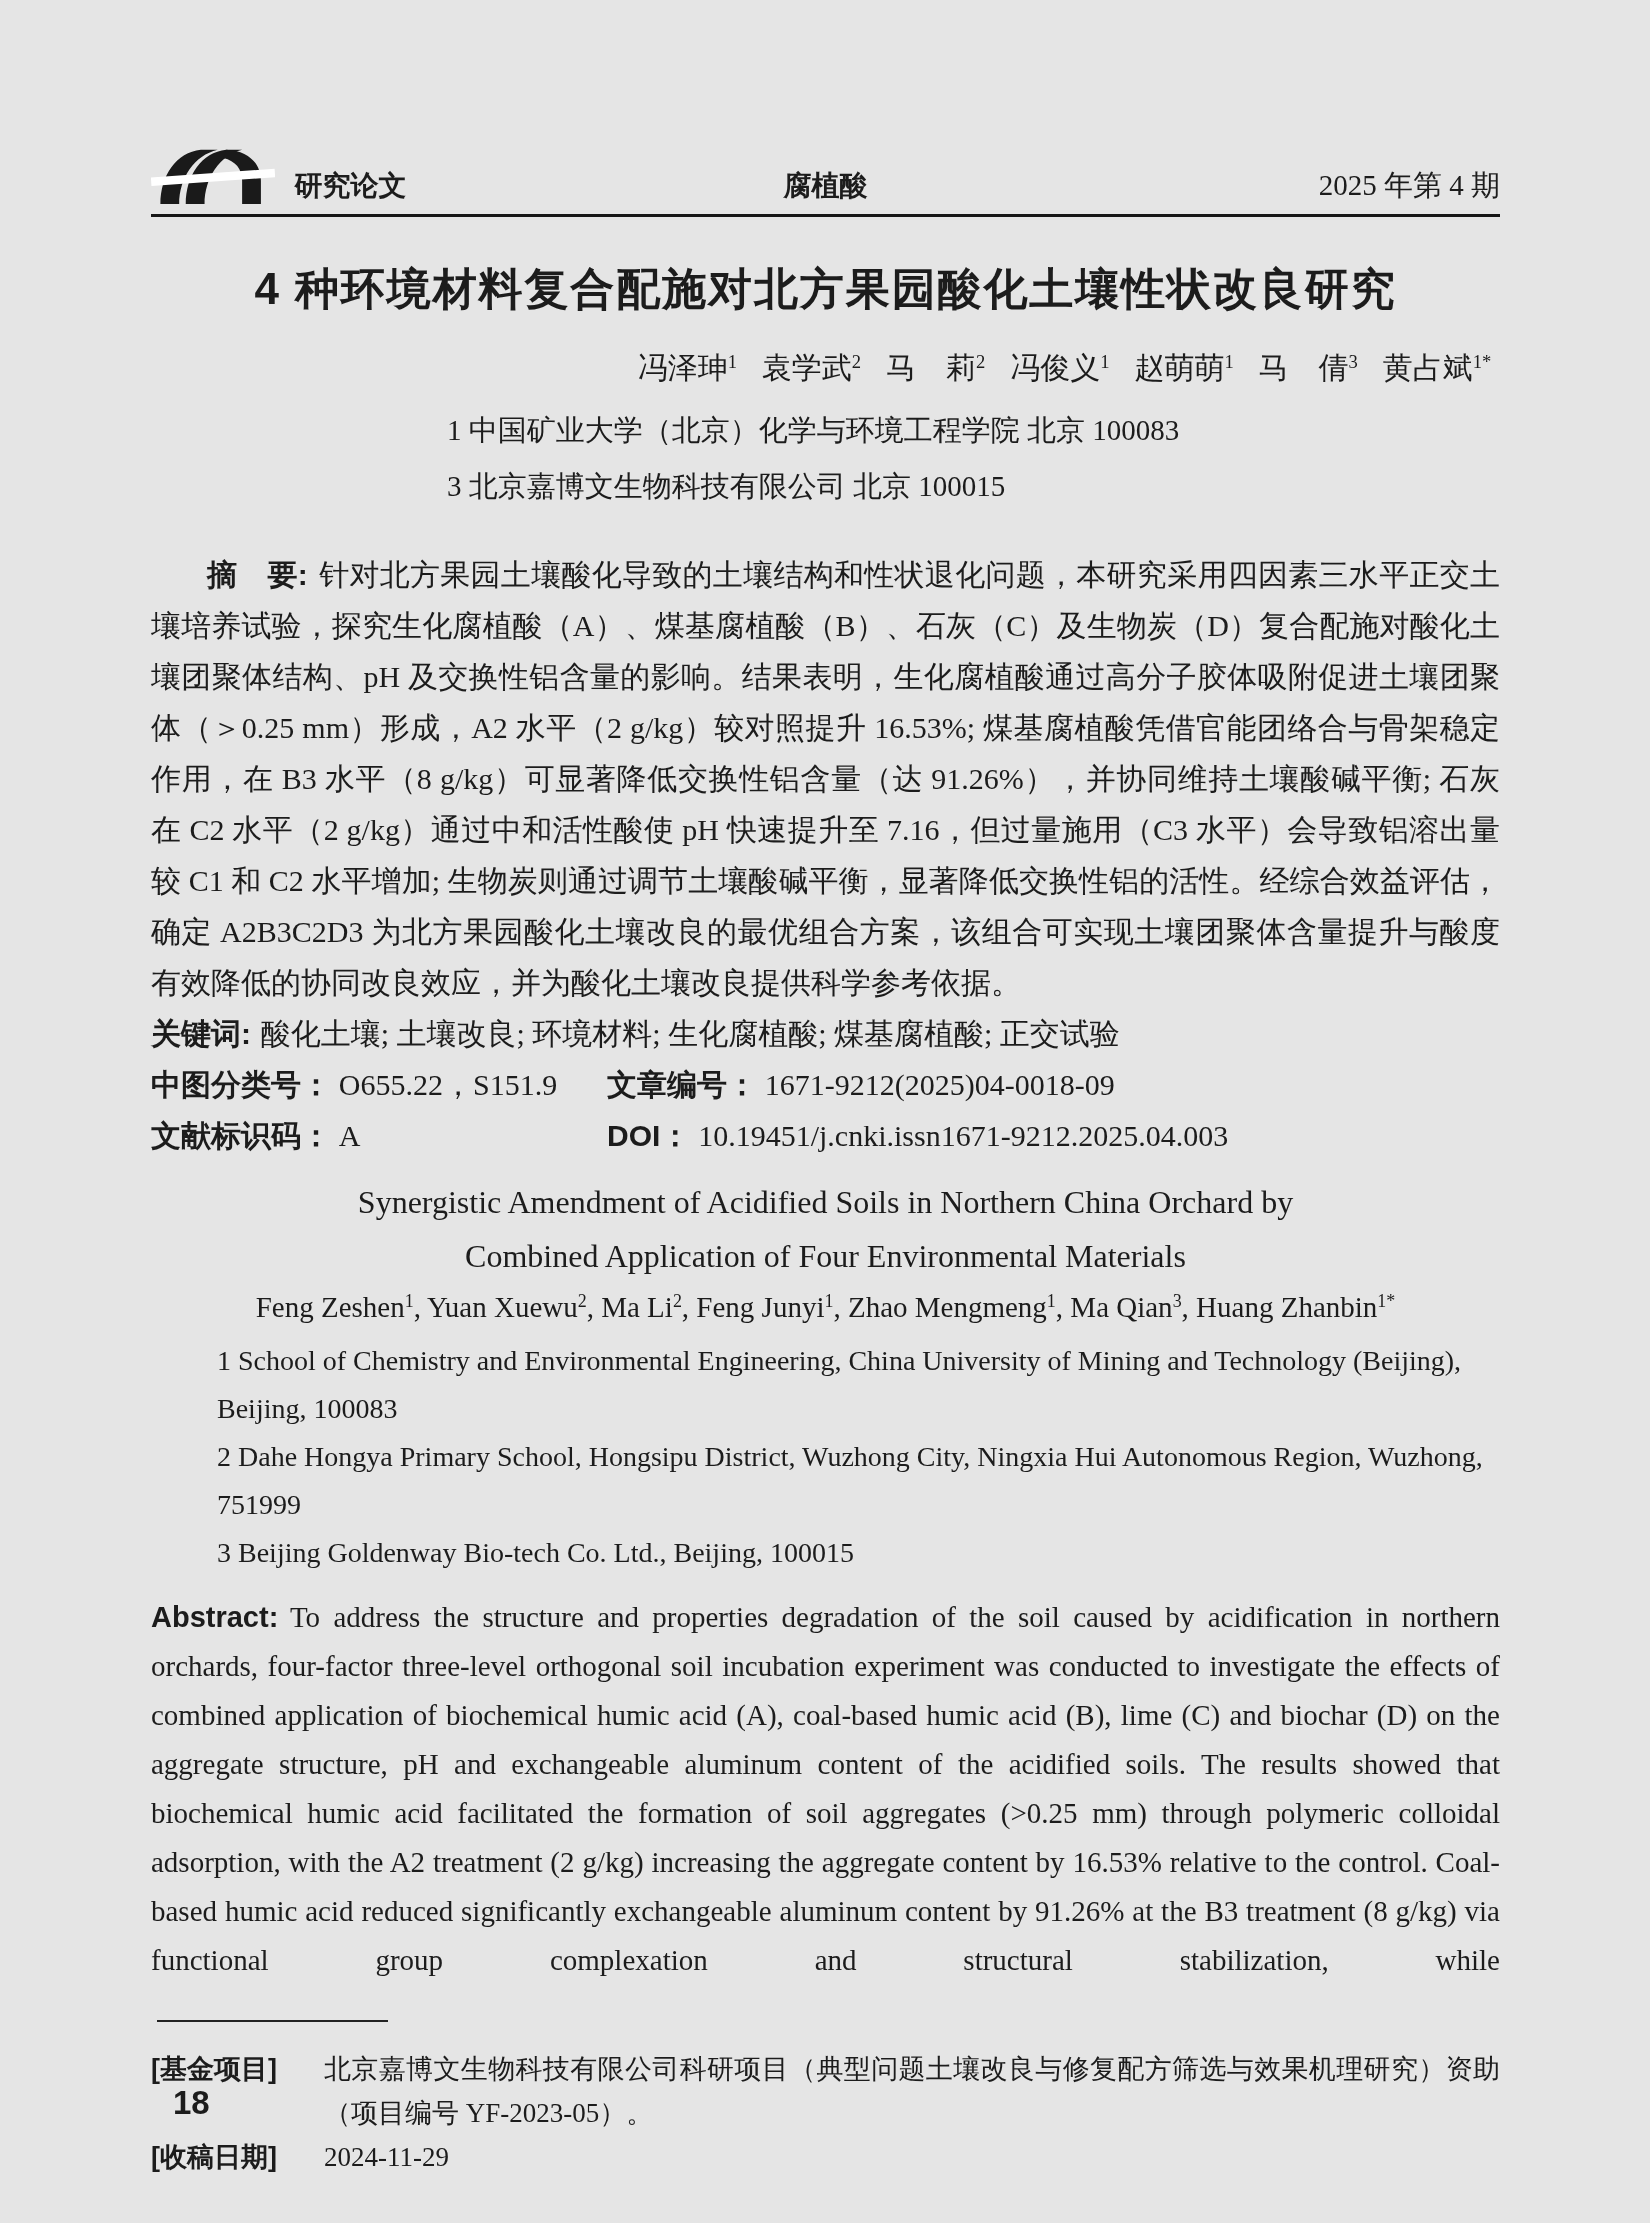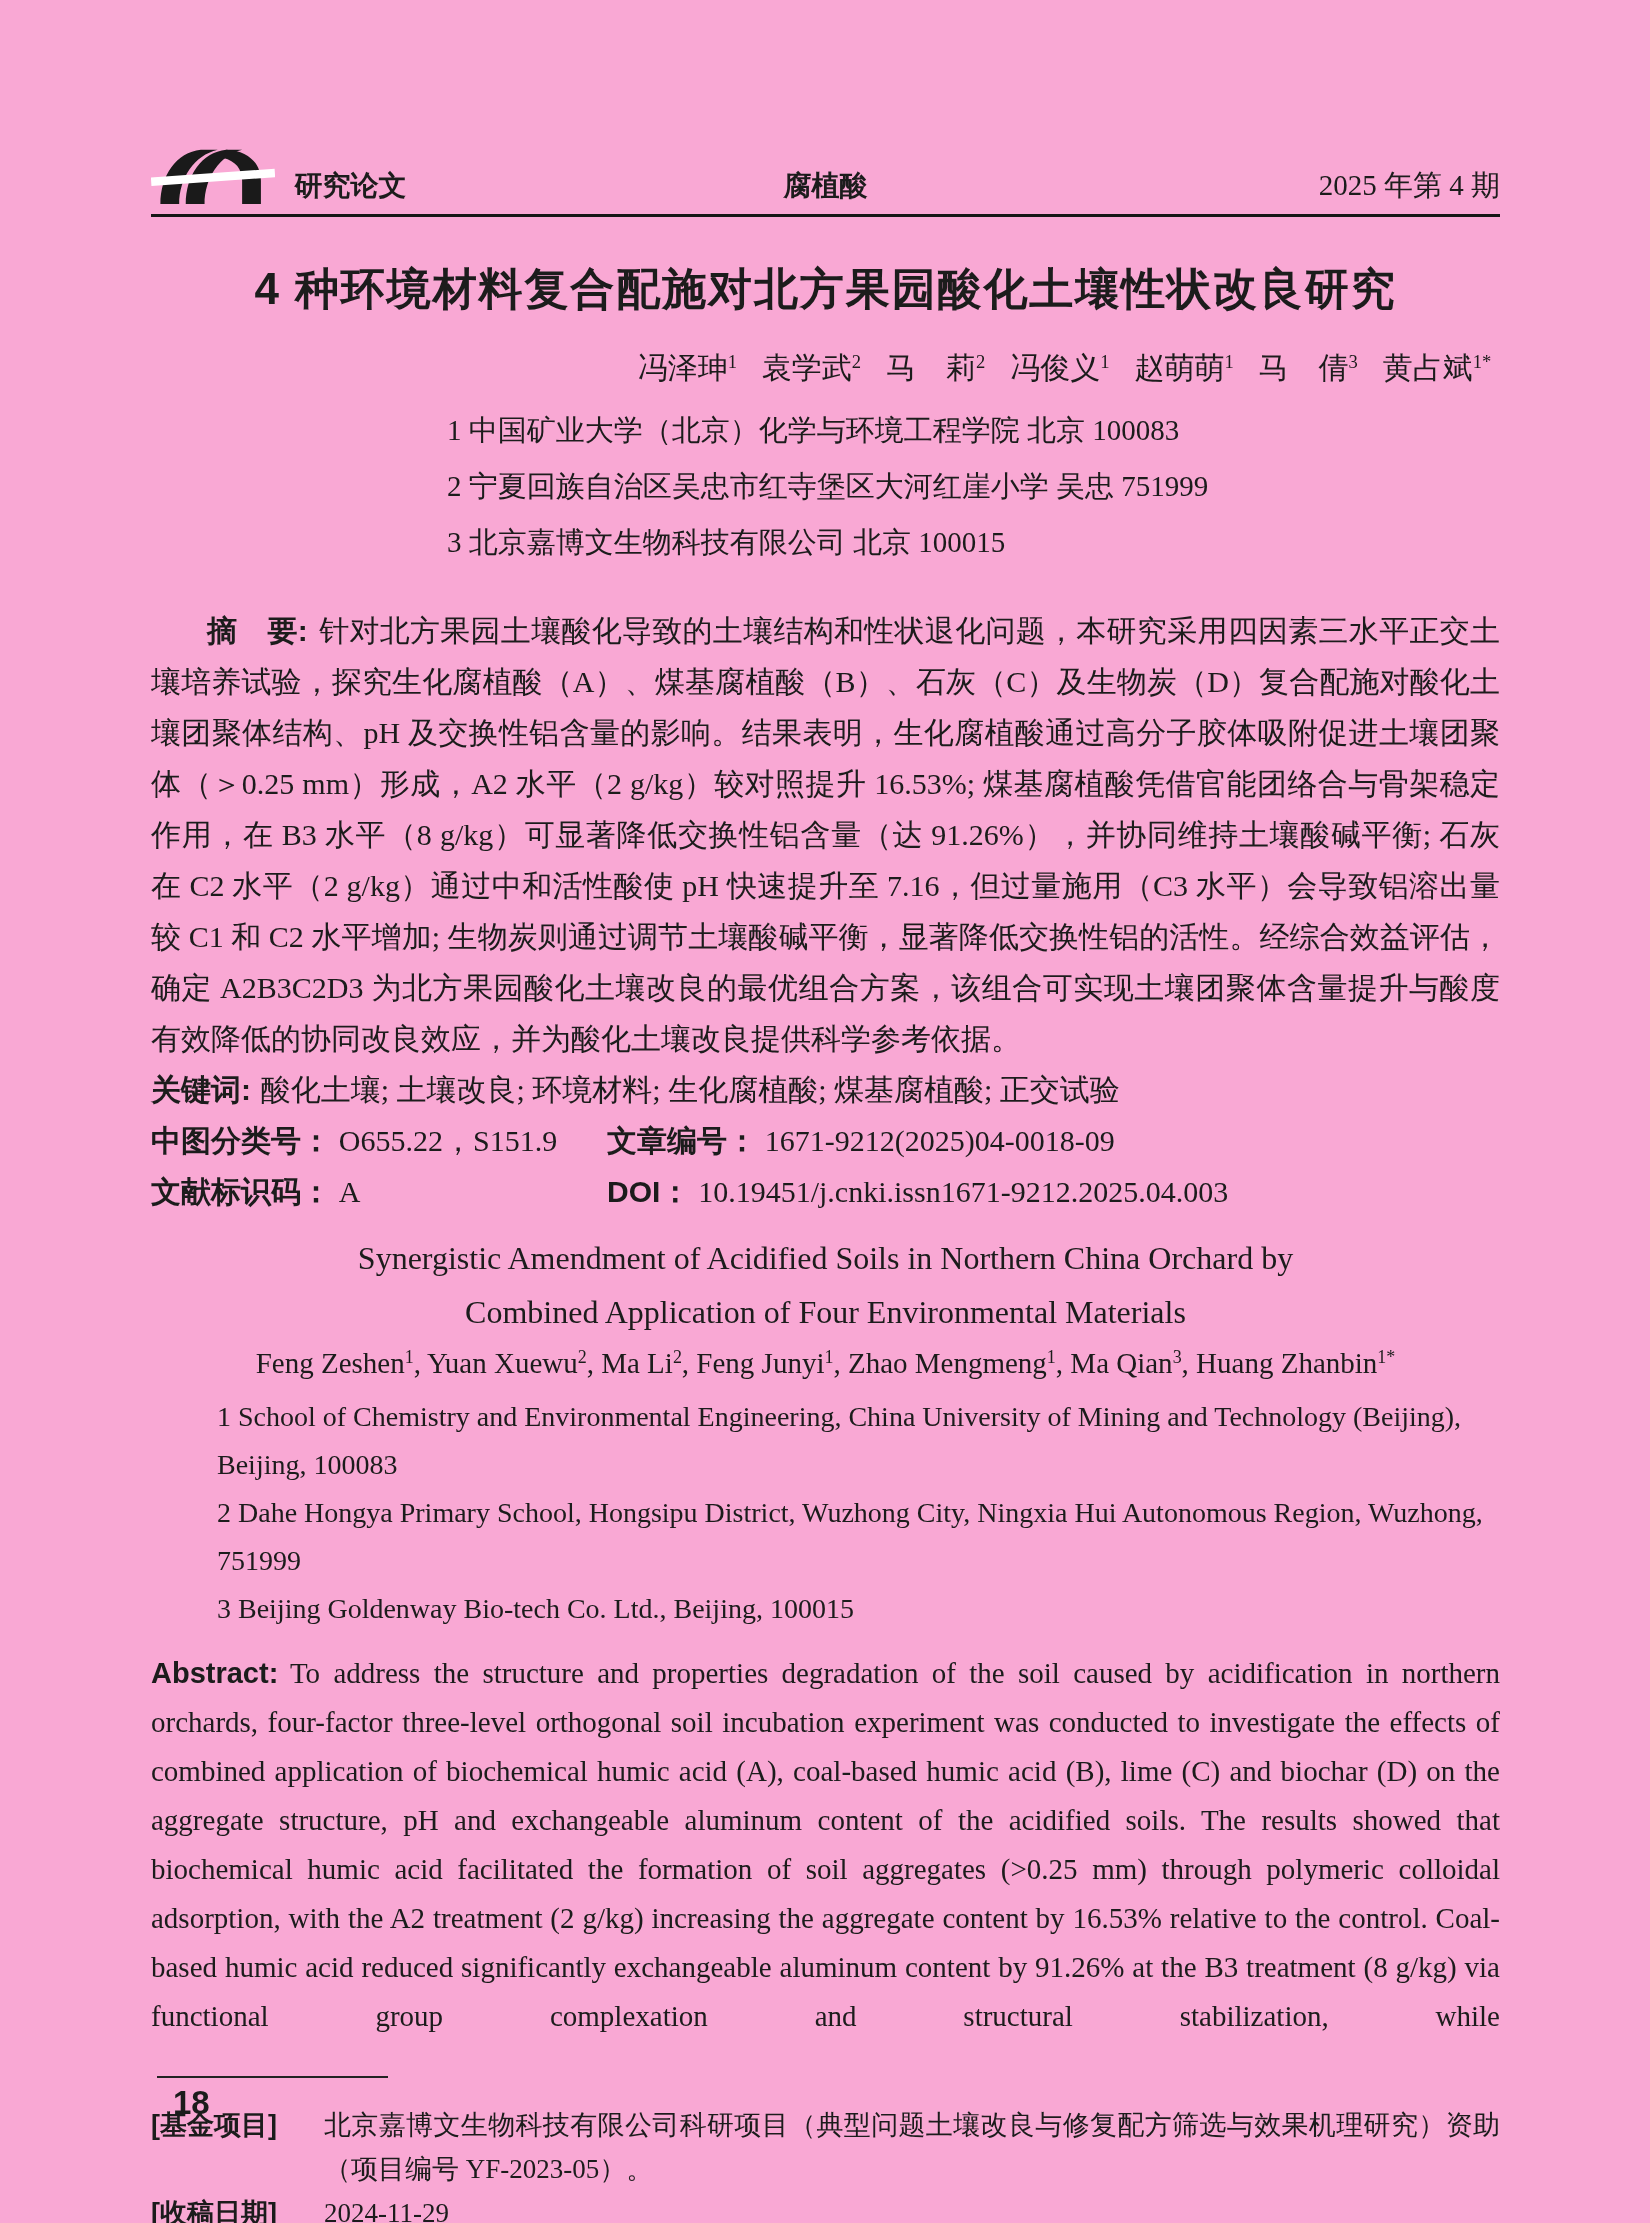--- a/index.html
+++ b/index.html
@@ -1,18 +1,18 @@
 <!DOCTYPE html>
 <html><head>
 <meta charset="utf-8">
 <style>
   html,body { margin:0; padding:0; background:#ffffff; }
   .page {
     position:relative; width:1651px; height:2223px; margin:0 auto;
-    background:#f9a8d4; color:#1c1c1c; box-sizing:border-box;
+    background:#e5e5e5; color:#1c1c1c; box-sizing:border-box;
     padding:144px 151px 0 151px; overflow:hidden;
     font-family:"Liberation Serif","DejaVu Serif",serif;
   }
 
   
   .hdr { display:flex; align-items:flex-end; gap:19.4px; position:relative;
          padding-bottom:7.8px; border-bottom:3.9px solid #161616; }
   .hdr-logo { flex:none; display:block; }
   .hdr-left { font-family:"Liberation Sans","DejaVu Sans",sans-serif; font-weight:700;
               font-size:28px; line-height:1; padding-bottom:5.8px; }
@@ -86,21 +86,20 @@
     <span class="au"><span>袁学武</span><span class="supr">2</span></span>
     <span class="au"><span>马　莉</span><span class="supr">2</span></span>
     <span class="au"><span>冯俊义</span><span class="supr">1</span></span>
     <span class="au"><span>赵萌萌</span><span class="supr">1</span></span>
     <span class="au"><span>马　倩</span><span class="supr">3</span></span>
     <span class="au"><span>黄占斌</span><span class="supr">1*</span></span>
   </div>
 
   <div class="affils-cn">
     <div>1 中国矿业大学（北京）化学与环境工程学院 北京 100083</div>
-    <div>2 宁夏回族自治区吴忠市红寺堡区大河红崖小学 吴忠 751999</div>
     <div>3 北京嘉博文生物科技有限公司 北京 100015</div>
   </div>
 
   <p class="abs-cn"><span class="lbl">摘　要:</span><span>针对北方果园土壤酸化导致的土壤结构和性状退化问题，本研究采用四因素三水平正交土壤培养试验，探究生化腐植酸（A）、煤基腐植酸（B）、石灰（C）及生物炭（D）复合配施对酸化土壤团聚体结构、pH 及交换性铝含量的影响。结果表明，生化腐植酸通过高分子胶体吸附促进土壤团聚体（＞0.25 mm）形成，A2 水平（2 g/kg）较对照提升 16.53%; 煤基腐植酸凭借官能团络合与骨架稳定作用，在 B3 水平（8 g/kg）可显著降低交换性铝含量（达 91.26%），并协同维持土壤酸碱平衡; 石灰在 C2 水平（2 g/kg）通过中和活性酸使 pH 快速提升至 7.16，但过量施用（C3 水平）会导致铝溶出量较 C1 和 C2 水平增加; 生物炭则通过调节土壤酸碱平衡，显著降低交换性铝的活性。经综合效益评估，确定 A2B3C2D3 为北方果园酸化土壤改良的最优组合方案，该组合可实现土壤团聚体含量提升与酸度有效降低的协同改良效应，并为酸化土壤改良提供科学参考依据。</span></p>
 
   <p class="kw"><span class="lbl">关键词:</span><span>酸化土壤; 土壤改良; 环境材料; 生化腐植酸; 煤基腐植酸; 正交试验</span></p>
 
   <div class="meta">
     <div class="m-left"><span class="lbl">中图分类号：</span><span>O655.22，S151.9</span></div>
     <div class="m-right"><span class="lbl">文章编号：</span><span>1671-9212(2025)04-0018-09</span></div>

